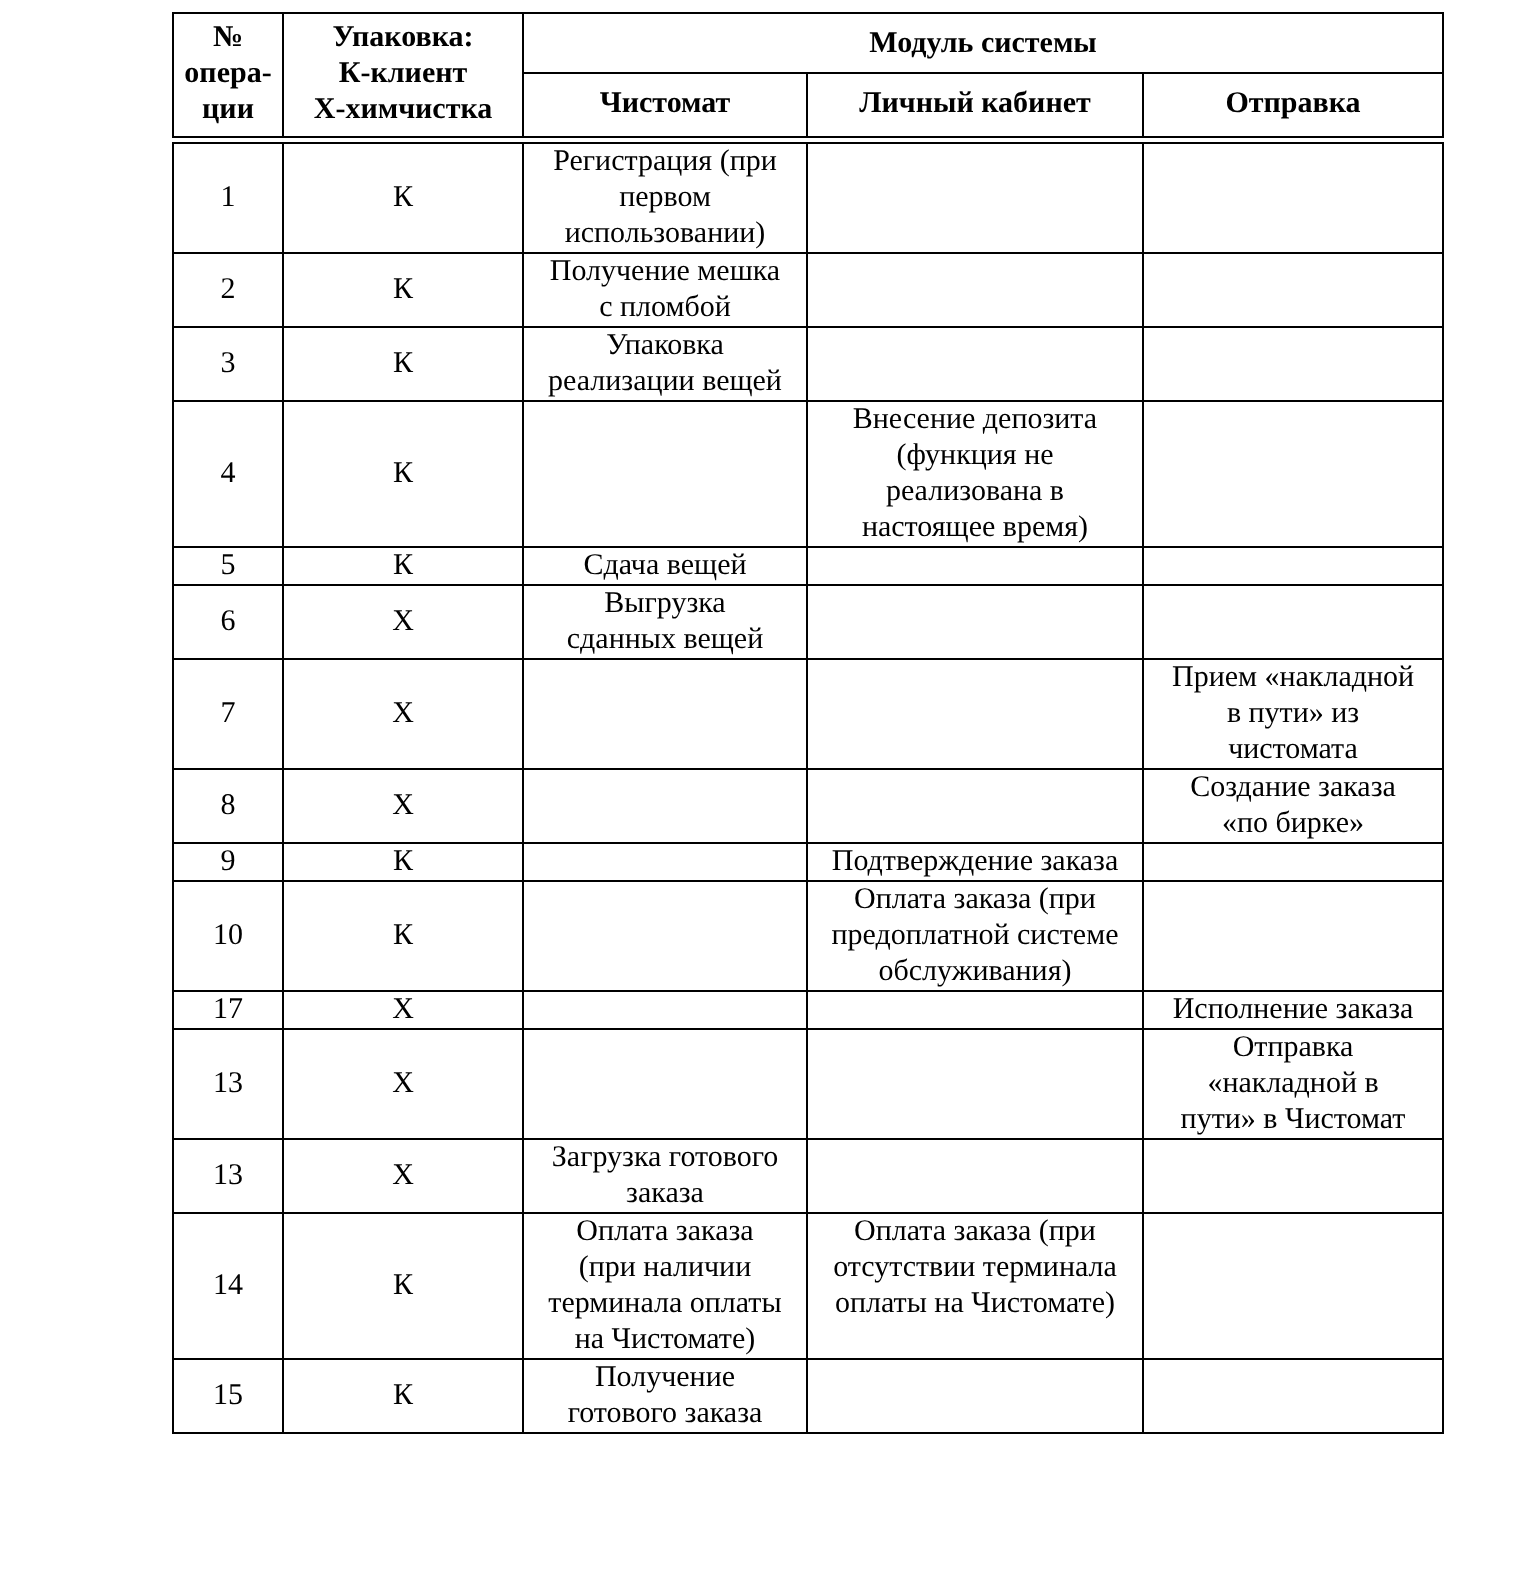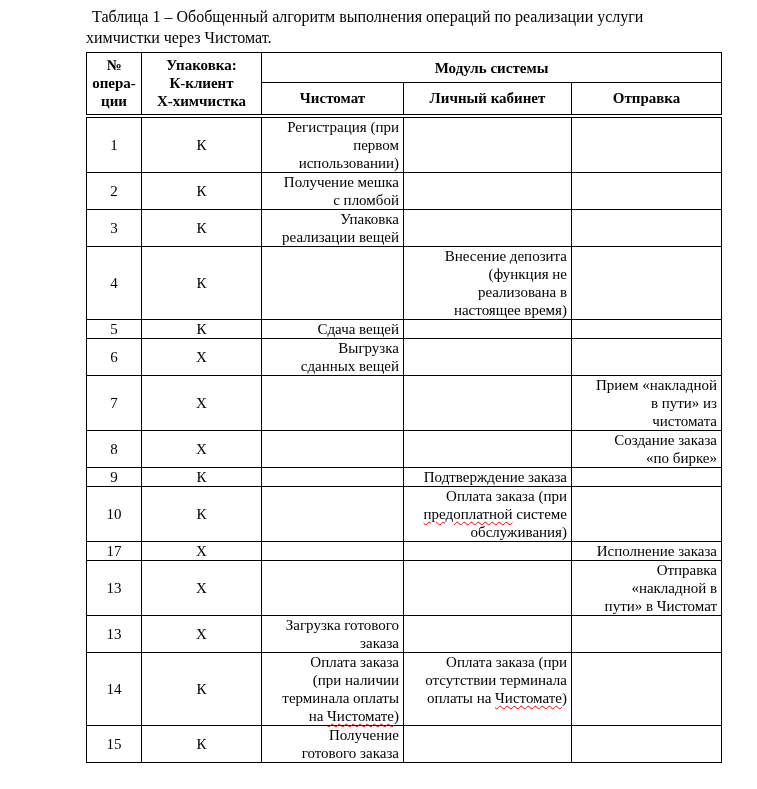--- a/index.html
+++ b/index.html
@@ -41,39 +41,37 @@
   }
   tr.h1 { height: 30px; }
   tr.h2 { height: 33px; }
   th.dbl, tr.h2 th { border-bottom: 4px double #000000; }
   td.num {
     text-align: center;
     vertical-align: middle;
     padding: 0 2px;
   }
   td.txt {
-    text-align: right;
+    text-align: center;
     vertical-align: top;
     white-space: pre-line;
     padding: 0 4px;
   }
   .squiggle {
-    text-decoration: underline;
     text-decoration-style: wavy;
     text-decoration-color: #ff0000;
     text-decoration-thickness: 1px;
     text-underline-offset: 2px;
   }
 </style>
 </head>
 <body>
 
 <div class="page">
 
-  <p class="caption">Таблица 1 – Обобщенный алгоритм выполнения операций по реализации услуги химчистки через Чистомат.</p>
 
   <table class="algo">
     <colgroup>
       <col class="c1">
         <col class="c2">
         <col class="c3">
         <col class="c4">
         <col class="c5">
     </colgroup>
     <thead>

